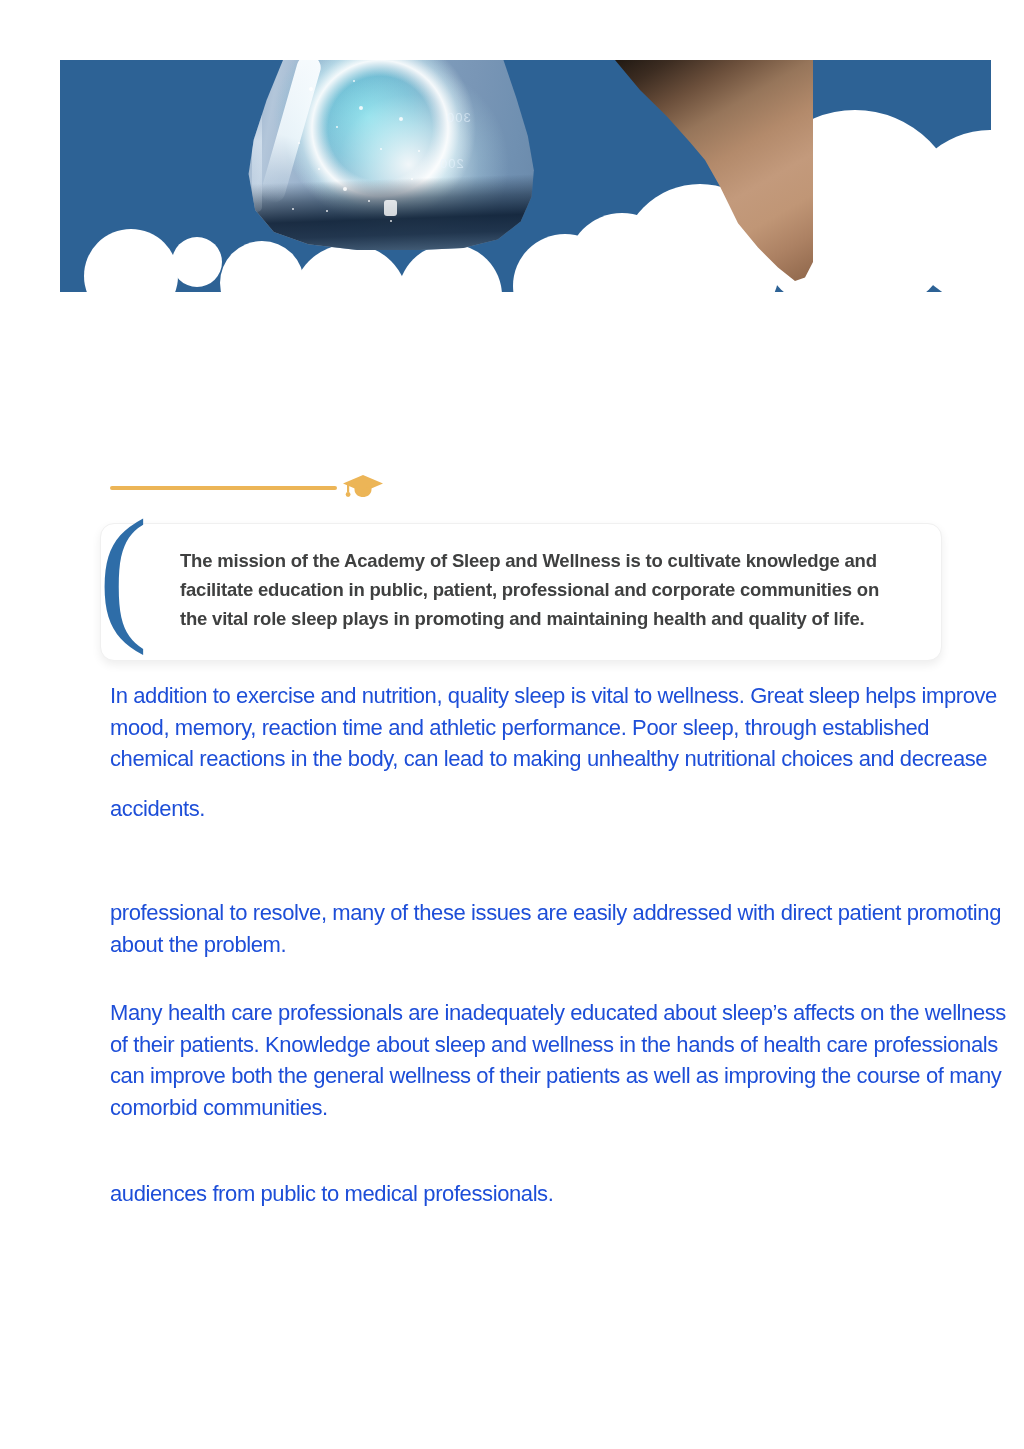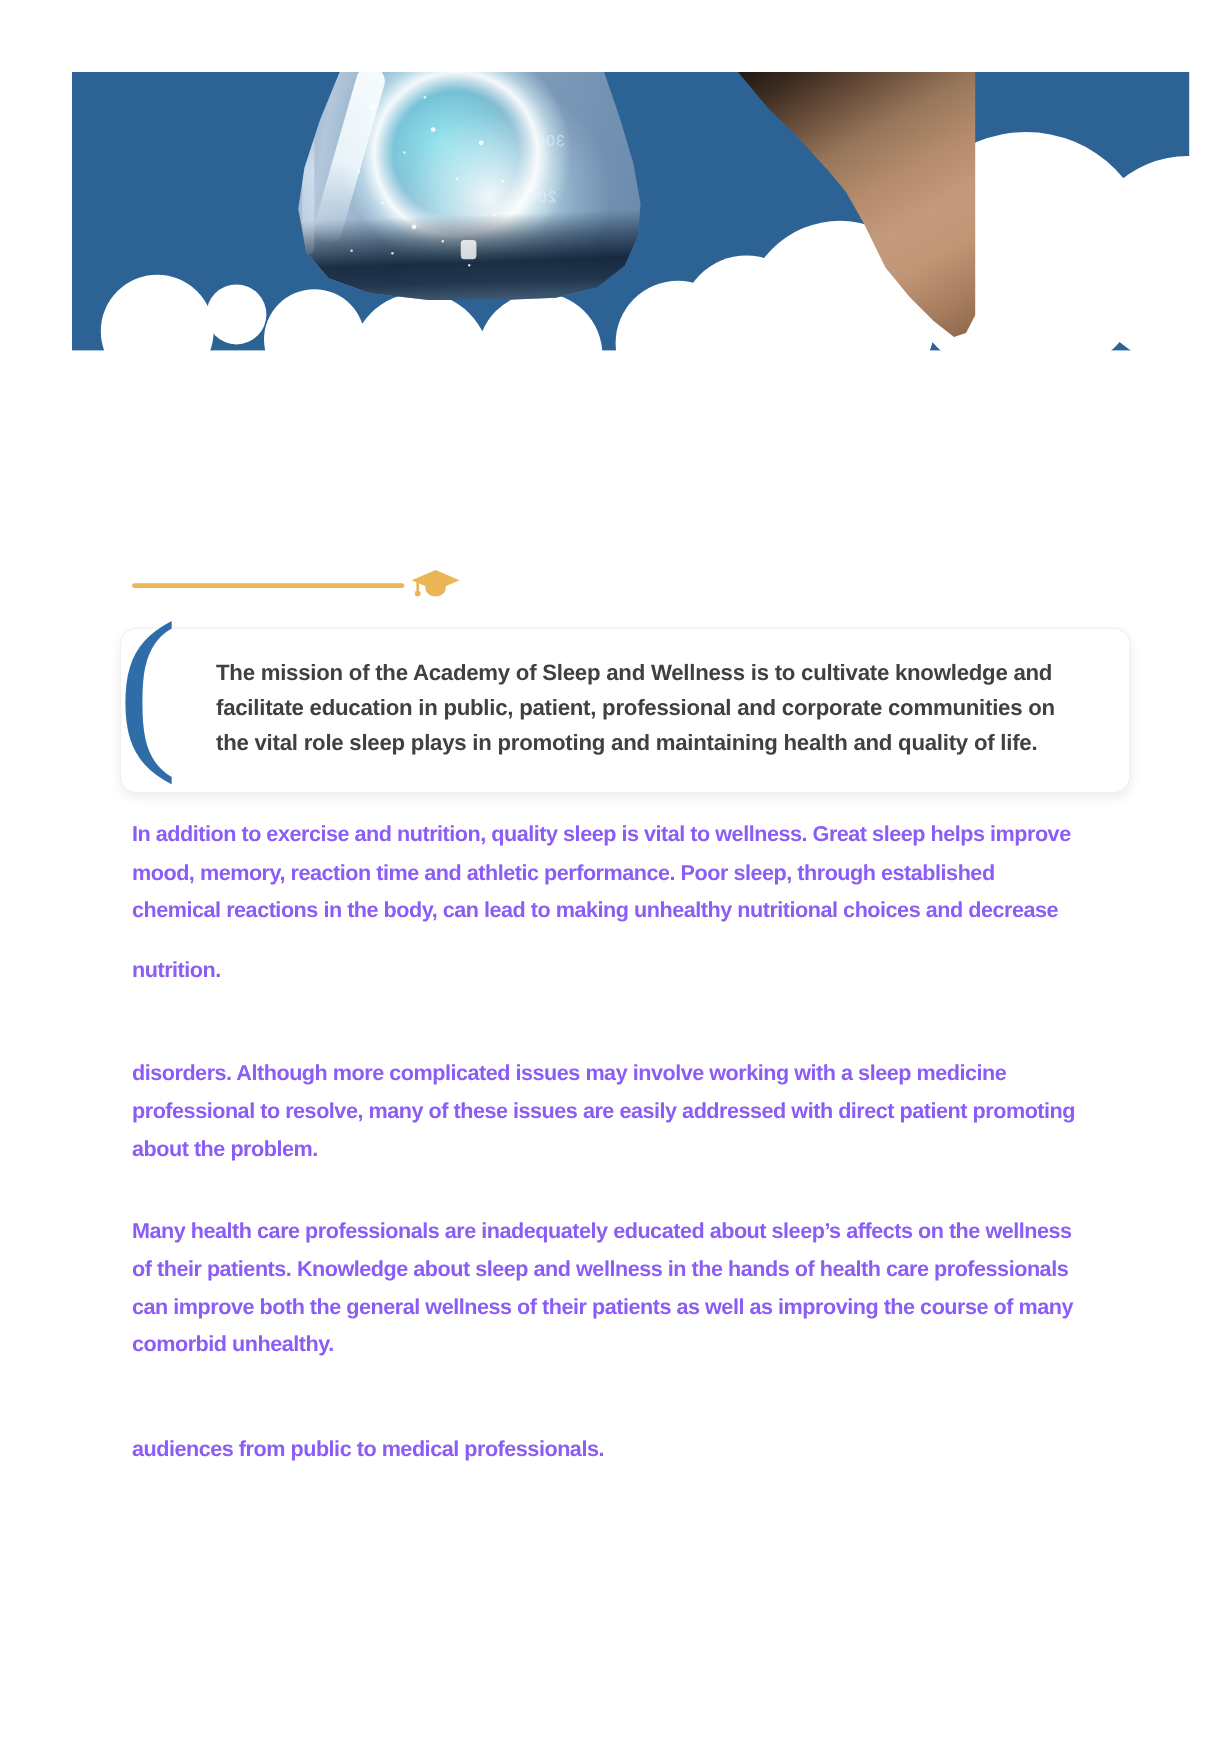--- a/index.html
+++ b/index.html
@@ -69,22 +69,22 @@
   }
   .quote-text{position:absolute;left:143px;top:546px;z-index:4;margin-left:37px;}
   .quote-text .qline{
     white-space:nowrap;font-size:18.5px;font-weight:bold;line-height:29px;
     letter-spacing:-0.2px;color:#3f4040;
   }
   
   .body-text{position:absolute;left:110px;top:680px;width:840px;}
   .body-text p{margin:0 0 37px 0;}
   .body-text .bline{
-    white-space:nowrap;font-size:18px;font-weight:700;line-height:31.5px;
-    letter-spacing:-0.4px;color:#8b5cf6;
+    white-space:nowrap;font-size:22px;font-weight:400;line-height:31.5px;
+    letter-spacing:-0.4px;color:#1d4ed8;
   }
 </style>
 </head>
 <body>
 
 <div class="hero">
   <div class="hero-blue"></div>
 
   <div class="cloud" style="left:84px;top:229px;width:94px;height:94px;"></div>
   <div class="cloud" style="left:172px;top:237px;width:50px;height:50px;"></div>
@@ -125,31 +125,31 @@
   <div class="qline">facilitate education in public, patient, professional and corporate communities on</div>
   <div class="qline">the vital role sleep plays in promoting and maintaining health and quality of life.</div>
 </div>
 
 <div class="body-text">
   <p>
     <span class="bline">In addition to exercise and nutrition, quality sleep is vital to wellness. Great sleep helps improve</span><br>
     <span class="bline">mood, memory, reaction time and athletic performance. Poor sleep, through established</span><br>
     <span class="bline">chemical reactions in the body, can lead to making unhealthy nutritional choices and decrease</span><br>
     <br>
-    <span class="bline">nutrition.</span>
+    <span class="bline">accidents.</span>
   </p>
   <p>
     <br>
-    <span class="bline">disorders. Although more complicated issues may involve working with a sleep medicine</span><br>
+    <br>
     <span class="bline">professional to resolve, many of these issues are easily addressed with direct patient promoting</span><br>
     <span class="bline">about the problem.</span>
   </p>
   <p>
     <span class="bline">Many health care professionals are inadequately educated about sleep’s affects on the wellness</span><br>
     <span class="bline">of their patients. Knowledge about sleep and wellness in the hands of health care professionals</span><br>
     <span class="bline">can improve both the general wellness of their patients as well as improving the course of many</span><br>
-    <span class="bline">comorbid unhealthy.</span>
+    <span class="bline">comorbid communities.</span>
   </p>
   <p>
     <br>
     <span class="bline">audiences from public to medical professionals.</span>
   </p>
 </div>
 
 </body></html>

